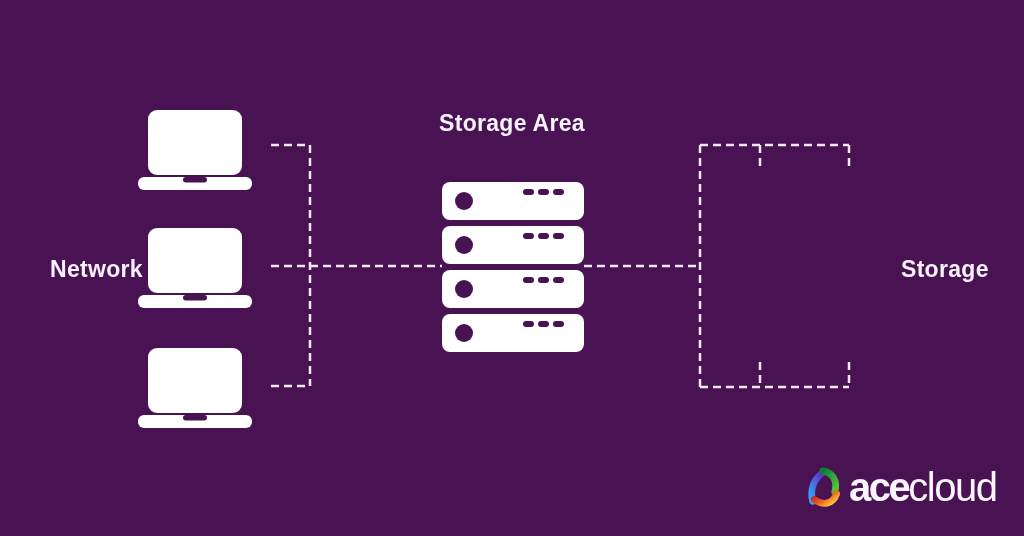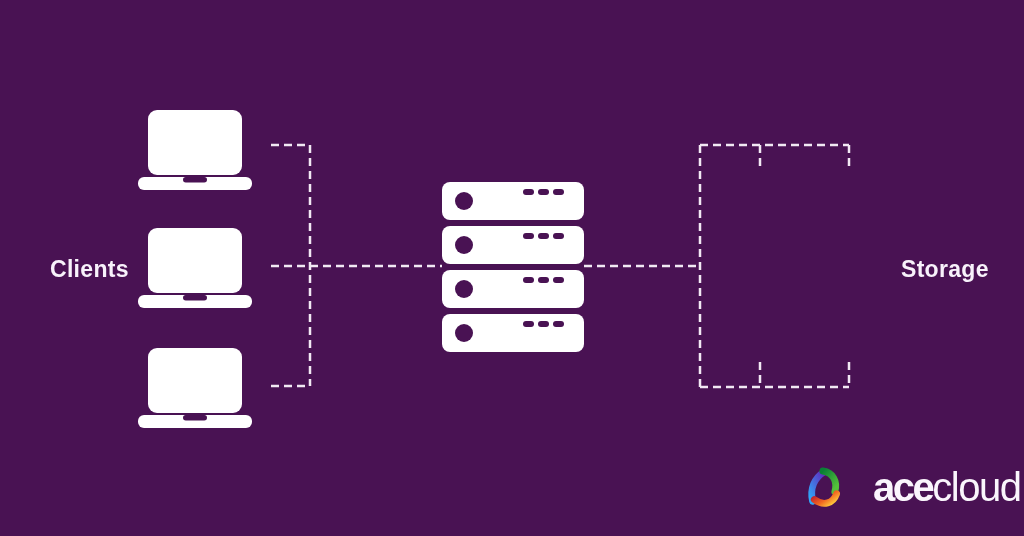--- a/index.html
+++ b/index.html
@@ -53,21 +53,21 @@
 
   .logo{
     position:absolute;left:804px;top:462px;
     display:flex;align-items:center;gap:5px;
   }
   .logo-mark{width:40px;height:50px;}
   .logo-text{
     color:#FAF5FC;font-size:40px;line-height:1;
     letter-spacing:-1.5px;white-space:nowrap;
   }
-  .logo-text .ace{font-weight:800;letter-spacing:-2.5px;margin-left:24px;}
+  .logo-text .ace{font-weight:800;letter-spacing:-2.5px;}
   .logo-text .cloud{font-weight:300;margin-top:47px;}
 </style>
 </head>
 <body>
 
 <div class="canvas">
 
   <svg class="lines-overlay" width="1024" height="536" viewBox="0 0 1024 536">
     <path d="M271 145 H310"></path>
     <path d="M310 145 V386"></path>
@@ -76,21 +76,21 @@
     <path d="M584 266 H700"></path>
     <path d="M700 145 V387"></path>
     <path d="M700 145 H849"></path>
     <path d="M700 387 H849"></path>
     <path d="M760 145 V171"></path>
     <path d="M849 145 V171"></path>
     <path d="M760 362 V387"></path>
     <path d="M849 362 V387"></path>
   </svg>
 
-  <div class="diagram-label clients-label">Clients</div>
+  <div class="diagram-label clients-label">Network</div>
 
   <div class="laptop" style="left:138px;top:110px;">
     <svg width="114" height="80" viewBox="0 0 114 80">
       <rect x="10" y="0" width="94" height="65" rx="9" fill="#FFFFFF"></rect>
       <rect x="0" y="67" width="114" height="13" rx="6" fill="#FFFFFF"></rect>
       <rect x="45" y="67" width="24" height="5.5" rx="2.75" fill="#491253"></rect>
     </svg>
   </div>
   <div class="laptop" style="left:138px;top:228px;">
     <svg width="114" height="80" viewBox="0 0 114 80">
@@ -101,20 +101,21 @@
   </div>
   <div class="laptop" style="left:138px;top:348px;">
     <svg width="114" height="80" viewBox="0 0 114 80">
       <rect x="10" y="0" width="94" height="65" rx="9" fill="#FFFFFF"></rect>
       <rect x="0" y="67" width="114" height="13" rx="6" fill="#FFFFFF"></rect>
       <rect x="45" y="67" width="24" height="5.5" rx="2.75" fill="#491253"></rect>
     </svg>
   </div>
 
   <div class="san-title">
+    <div>Storage Area</div>
   </div>
 
   <div class="storage-stack">
     <div class="storage-unit">
       <span class="unit-dot"></span>
       <span class="unit-dashes">
         <span class="unit-dash"></span>
           <span class="unit-dash"></span>
           <span class="unit-dash"></span>
       </span>

